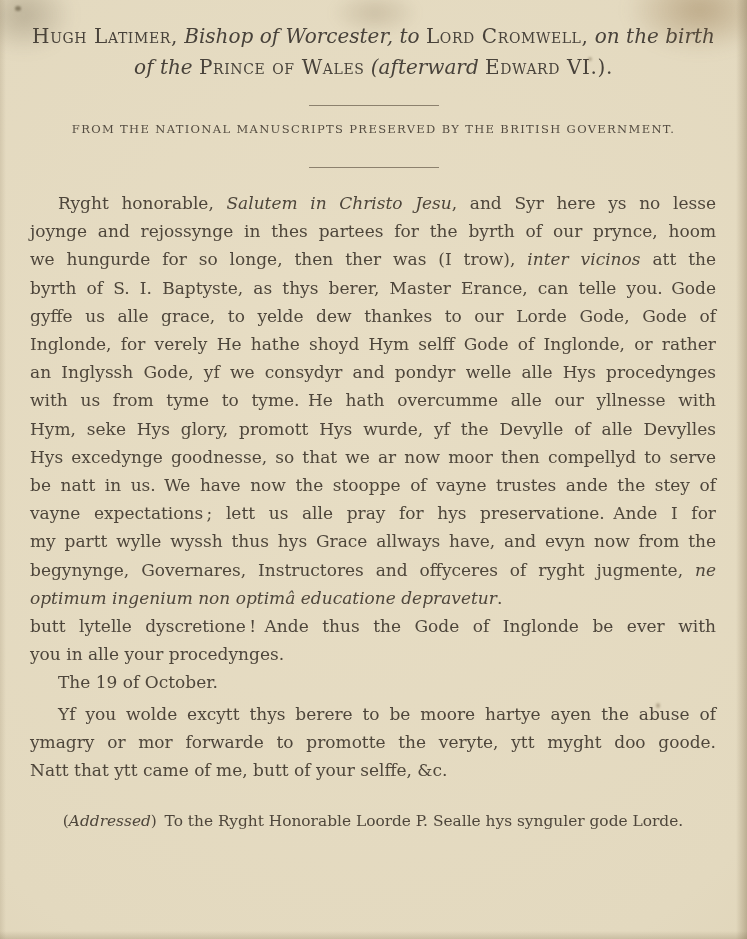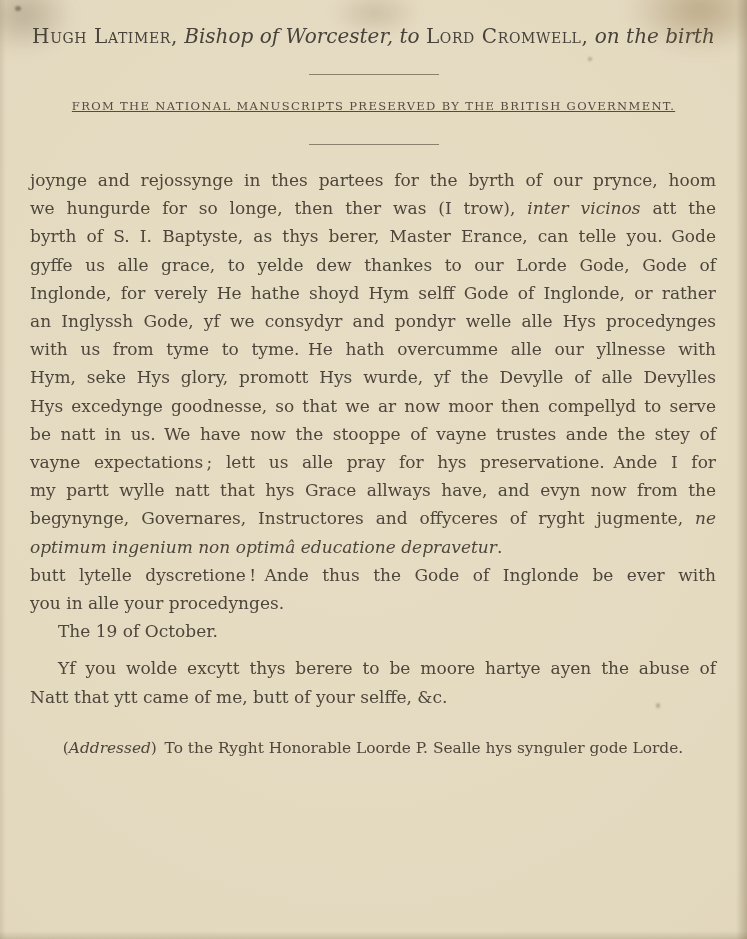--- a/index.html
+++ b/index.html
@@ -27,21 +27,21 @@
   .stain-tl{left:-26px;top:-24px;width:100px;height:78px;background:radial-gradient(ellipse at center, rgba(96,84,60,.30), rgba(96,84,60,0) 70%);filter:blur(7px);}
   .speck1{left:15px;top:6px;width:6px;height:5px;background:rgba(84,72,50,.55);filter:blur(1px);}
   .speck2{left:588px;top:57px;width:4px;height:4px;background:rgba(110,95,70,.40);filter:blur(1px);}
   .speck3{left:656px;top:703px;width:4px;height:5px;background:rgba(120,104,78,.45);filter:blur(1px);}
   
   .header{padding-top:21px;text-align:center;font-size:20px;line-height:31px;color:#48423a;}
   .sc{font-variant:small-caps;letter-spacing:.6px;}
   .it{font-style:italic;}
   .rule{width:130px;border:0;border-top:1px solid var(--rule);margin:22px auto 0;opacity:.8;}
   .rule-2{margin-top:30px;}
-  .source{margin-top:24px;text-align:center;font-size:11.5px;line-height:15px;letter-spacing:1.35px;color:#544c41;white-space:nowrap;text-decoration:underline;}
+  .source{margin-top:16px;text-align:center;font-size:11.5px;line-height:15px;letter-spacing:1.35px;color:#544c41;white-space:nowrap;}
   
   .body{margin:21px 31px 0 30px;font-size:17px;line-height:28.2px;}
   .line{text-align:justify;text-align-last:justify;}
   .line.indent{text-indent:28px;}
   .line.last{text-align-last:left;}
   .line.right{text-align-last:right;}
   .line.center{text-align-last:center;margin-top:15px;}
   .para.small{font-size:15.4px;}
 </style>
 </head>
@@ -51,54 +51,57 @@
 
   <div class="stain stain-tl"></div>
   <div class="stain stain-top"></div>
   <div class="stain stain-tr"></div>
   <div class="stain speck1"></div>
   <div class="stain speck2"></div>
   <div class="stain speck3"></div>
 
   <div class="header">
     <div class="h-line"><span class="sc">Hugh Latimer,</span><span class=""> </span><span class="it">Bishop of Worcester, to</span><span class=""> </span><span class="sc">Lord Cromwell,</span><span class=""> </span><span class="it">on the birth</span></div>
+    <div class="h-line"><span class="it">of the</span><span class=""> </span><span class="sc">Prince of Wales</span><span class=""> </span><span class="it">(afterward</span><span class=""> </span><span class="sc">Edward VI.).</span></div>
   </div>
 
   <hr class="rule">
 
   <div class="source">FROM THE NATIONAL MANUSCRIPTS PRESERVED BY THE BRITISH GOVERNMENT.</div>
 
   <hr class="rule rule-2">
 
   <div class="body" id="letter-body">
       <div class="para">
+        <div class="line indent"><span class="">Ryght honorable, </span><span class="it">Salutem in Christo Jesu</span><span class="">, and Syr here ys no lesse</span></div>
         <div class="line"><span class="">joynge and rejossynge in thes partees for the byrth of our prynce, hoom</span></div>
         <div class="line"><span class="">we hungurde for so longe, then ther was (I trow), </span><span class="it">inter vicinos</span><span class=""> att the</span></div>
         <div class="line"><span class="">byrth of S. I. Baptyste, as thys berer, Master Erance, can telle you. Gode</span></div>
         <div class="line"><span class="">gyffe us alle grace, to yelde dew thankes to our Lorde Gode, Gode of</span></div>
         <div class="line"><span class="">Inglonde, for verely He hathe shoyd Hym selff Gode of Inglonde, or rather</span></div>
         <div class="line"><span class="">an Inglyssh Gode, yf we consydyr and pondyr welle alle Hys procedynges</span></div>
         <div class="line"><span class="">with us from tyme to tyme. He hath overcumme alle our yllnesse with</span></div>
         <div class="line"><span class="">Hym, seke Hys glory, promott Hys wurde, yf the Devylle of alle Devylles</span></div>
         <div class="line"><span class="">Hys excedynge goodnesse, so that we ar now moor then compellyd to serve</span></div>
         <div class="line"><span class="">be natt in us. We have now the stooppe of vayne trustes ande the stey of</span></div>
         <div class="line"><span class="">vayne expectations ; lett us alle pray for hys preservatione. Ande I for</span></div>
-        <div class="line"><span class="">my partt wylle natt that hys Grace allways have, and evyn now from the</span></div>
+        <div class="line"><span class="">my partt wylle wyssh thus hys Grace allways have, and evyn now from the</span></div>
         <div class="line"><span class="">begynynge, Governares, Instructores and offyceres of ryght jugmente, </span><span class="it">ne</span></div>
         <div class="line last"><span class="it">optimum ingenium non optimâ educatione depravetur</span><span class="">.</span></div>
       </div>
       <div class="para">
         <div class="line"><span class="">butt lytelle dyscretione ! Ande thus the Gode of Inglonde be ever with</span></div>
         <div class="line last"><span class="">you in alle your procedynges.</span></div>
       </div>
       <div class="para">
         <div class="line indent last"><span class="">The 19 of October.</span></div>
       </div>
-      <div class="para" style="margin-top: 9px;">
+      <div class="para" style="margin-top: 3px;">
         <div class="line indent"><span class="">Yf you wolde excytt thys berere to be moore hartye ayen the abuse of</span></div>
+        <div class="line"><span class="">ymagry or mor forwarde to promotte the veryte, ytt myght doo goode.</span></div>
         <div class="line last"><span class="">Natt that ytt came of me, butt of your selffe, &amp;c.</span></div>
       </div>
       <div class="para small" style="margin-top: 23px;">
         <div class="line center"><span class="">(</span><span class="it">Addressed</span><span class="">) To the Ryght Honorable Loorde P. Sealle hys synguler gode Lorde.</span></div>
       </div>
     </div>
 
   <div class="edge edge-left"></div>
   <div class="edge edge-right"></div>
   <div class="edge edge-bottom"></div>

